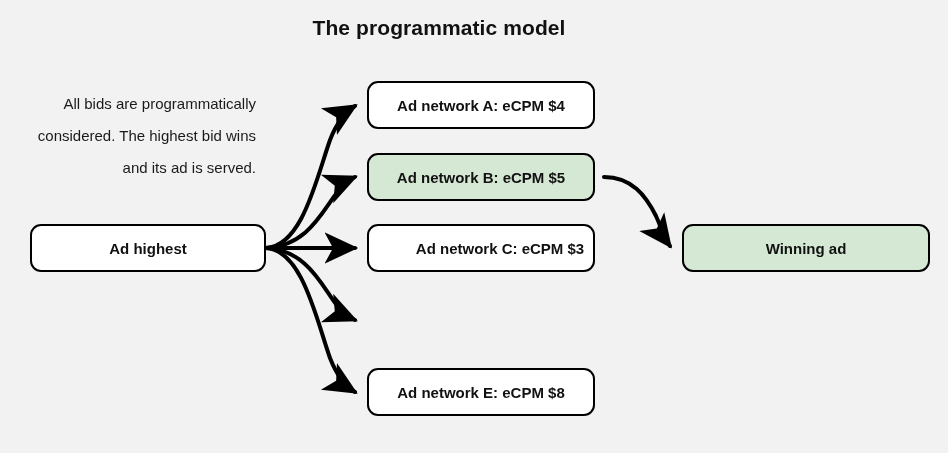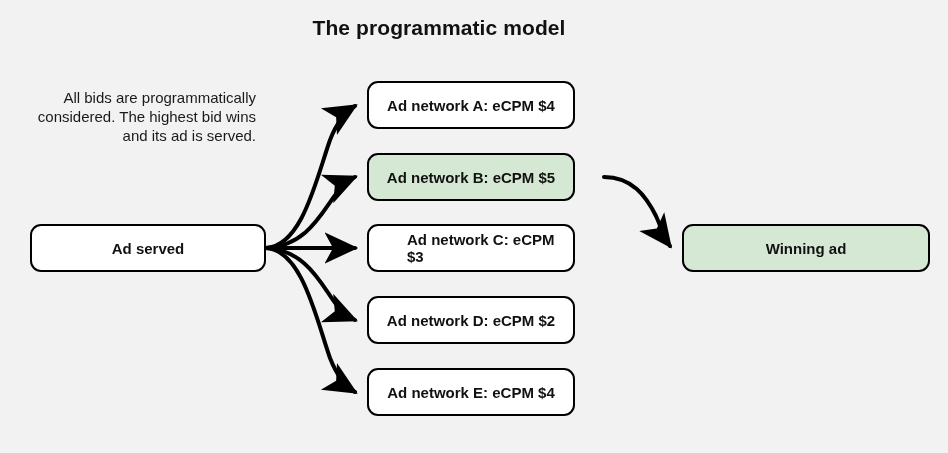--- a/index.html
+++ b/index.html
@@ -37,21 +37,21 @@
     color: #111111;
     letter-spacing: 0.1px;
   }
   .caption {
     position: absolute;
     left: 10px;
     top: 88px;
     width: 246px;
     text-align: right;
     font-size: 15px;
-    line-height: 19px;
+    line-height: 32px;
     color: #1a1a1a;
   }
   .node {
     position: absolute;
     box-sizing: border-box;
     border: 2px solid #000000;
     border-radius: 11px;
     display: flex;
     align-items: center;
     justify-content: center;
@@ -64,21 +64,21 @@
   .node.green {
     background: #d5e8d4;
   }
   .node-source {
     left: 30px;
     top: 224px;
     width: 236px;
   }
   .node-net {
     left: 367px;
-    width: 208px;
+    width: 228px;
   }
   .net-a { top: 81px; }
   .net-b { top: 153px; }
   .net-c { top: 224px; padding-left: 38px; }
   .net-d { top: 296px; }
   .net-e { top: 368px; }
   .node-winner {
     left: 682px;
     top: 224px;
     width: 248px;
@@ -104,40 +104,37 @@
       <path d="M266,248 C302,246 316,180 330,140 C337,122 345,112 355,106" marker-end="url(#ah)"></path>
       <path d="M266,248 C307,246 322,212 336,194 C344,184 348,180 355,177" marker-end="url(#ah)"></path>
       <path d="M266,248 L355,248" marker-end="url(#ah)"></path>
       <path d="M266,248 C307,250 322,286 336,304 C344,314 348,317 355,320" marker-end="url(#ah)"></path>
       <path d="M266,248 C302,250 316,318 330,358 C337,376 345,386 355,392" marker-end="url(#ah)"></path>
       <path d="M604,177 C632,177 646,196 656,216 C661,227 664,238 670,246" marker-end="url(#ah)"></path>
     </g>
   </svg>
 
   <div class="node node-source">
-    <span>Ad served</span>
+    <span>Ad highest</span>
   </div>
 
   <div class="node node-net net-a">
     <span>Ad network A: eCPM $4</span>
   </div>
 
   <div class="node node-net net-b green">
     <span>Ad network B: eCPM $5</span>
   </div>
 
   <div class="node node-net net-c">
     <span>Ad network C: eCPM $3</span>
   </div>
 
-  <div class="node node-net net-d">
-    <span>Ad network D: eCPM $2</span>
-  </div>
 
   <div class="node node-net net-e">
-    <span>Ad network E: eCPM $4</span>
+    <span>Ad network E: eCPM $8</span>
   </div>
 
   <div class="node node-winner green">
     <span>Winning ad</span>
   </div>
 
 </div>
 
 </body></html>

